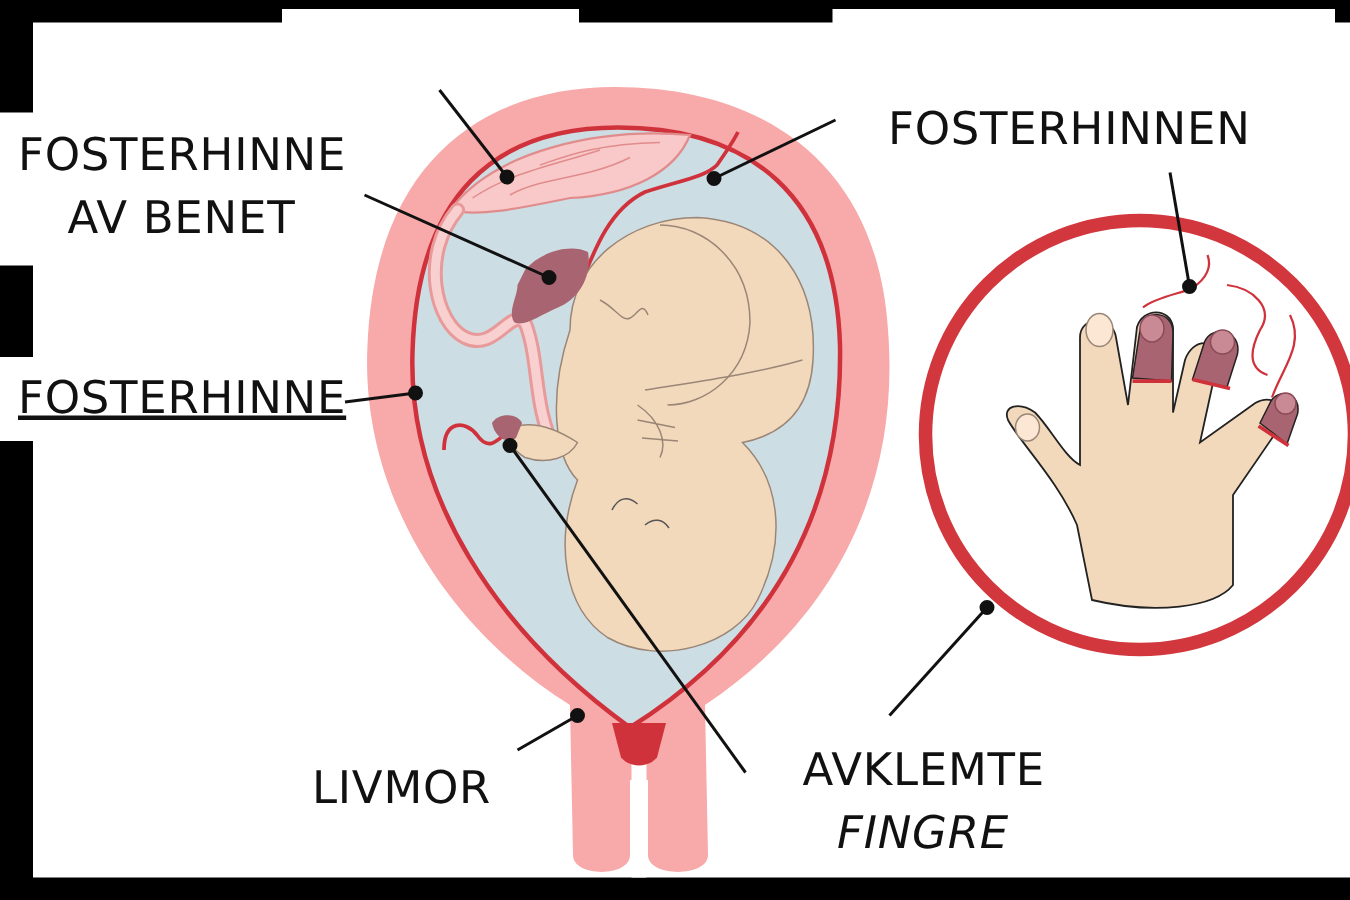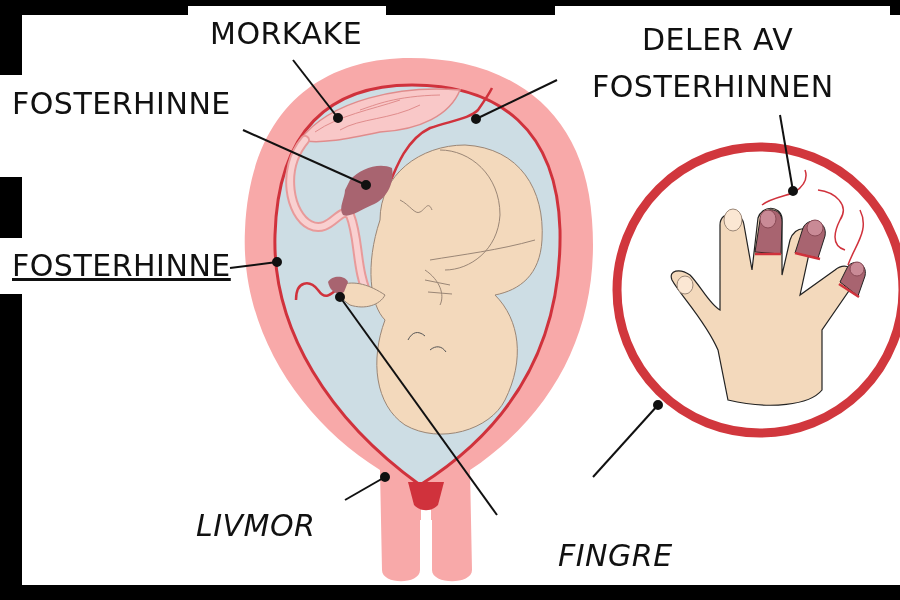--- a/index.html
+++ b/index.html
@@ -87,20 +87,20 @@
         <circle cx="793" cy="191" r="4"></circle>
       <line x1="345" y1="500" x2="385" y2="477"></line>
         <circle cx="385" cy="477" r="4"></circle>
       <line x1="497" y1="515" x2="340" y2="297"></line>
         <circle cx="340" cy="297" r="4"></circle>
       <line x1="593" y1="477" x2="658" y2="405"></line>
         <circle cx="658" cy="405" r="4"></circle>
     </g>
   </svg>
 
-  <div class="label" style="left:210px;top:16px;">MORKAKE</div>
   <div class="label" style="left:12px;top:86px;">FOSTERHINNE</div>
-  <div class="label" style="left:642px;top:22px;">DELER AV</div>
+  <div class="label" style="left:45px;top:128px;">AV BENET</div>
   <div class="label" style="left:592px;top:69px;">FOSTERHINNEN</div>
   <div class="label" style="left:12px;top:248px;text-decoration:underline;">FOSTERHINNE</div>
-  <div class="label" style="left:196px;top:508px;font-style:italic;">LIVMOR</div>
+  <div class="label" style="left:208px;top:508px;">LIVMOR</div>
+  <div class="label" style="left:535px;top:496px;">AVKLEMTE</div>
   <div class="label" style="left:558px;top:538px;font-style:italic;">FINGRE</div>
 </div>
 
 </body></html>

